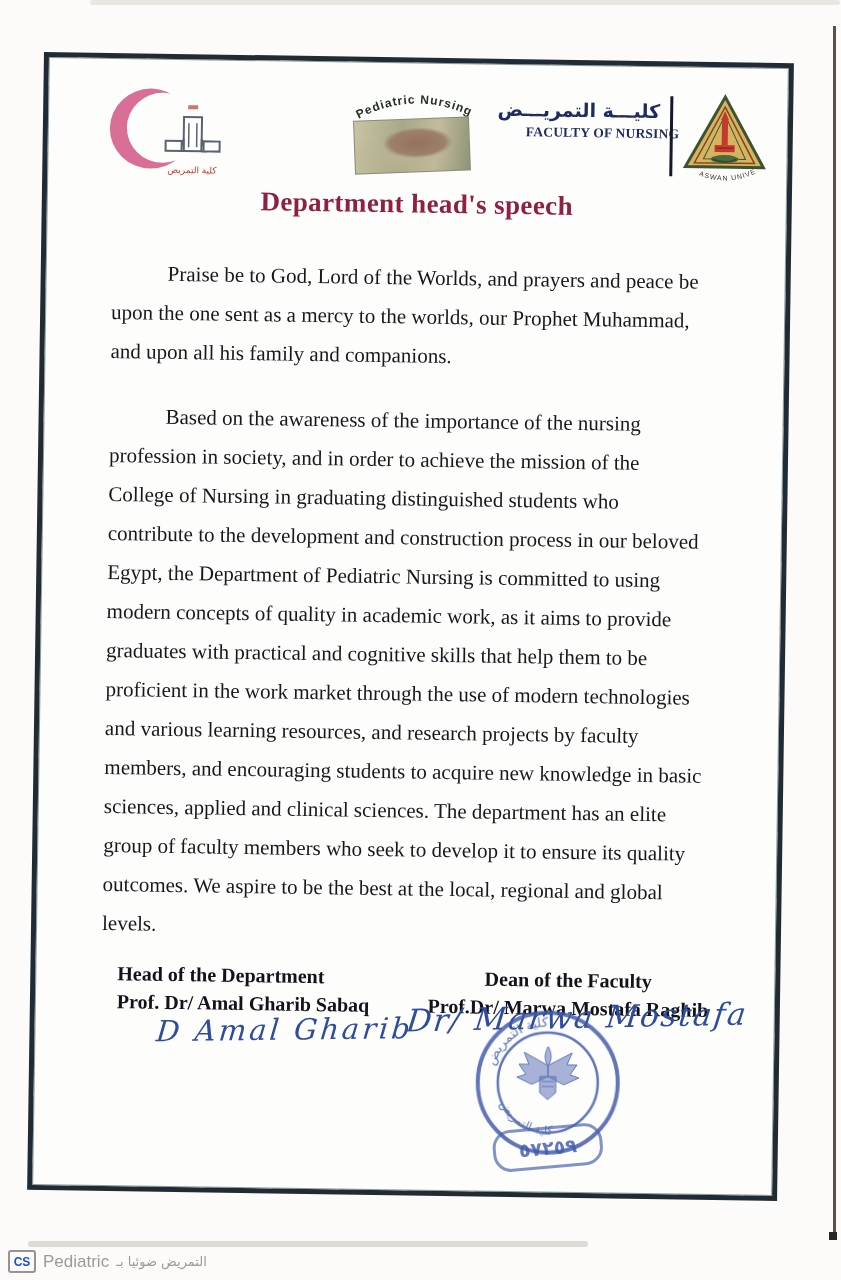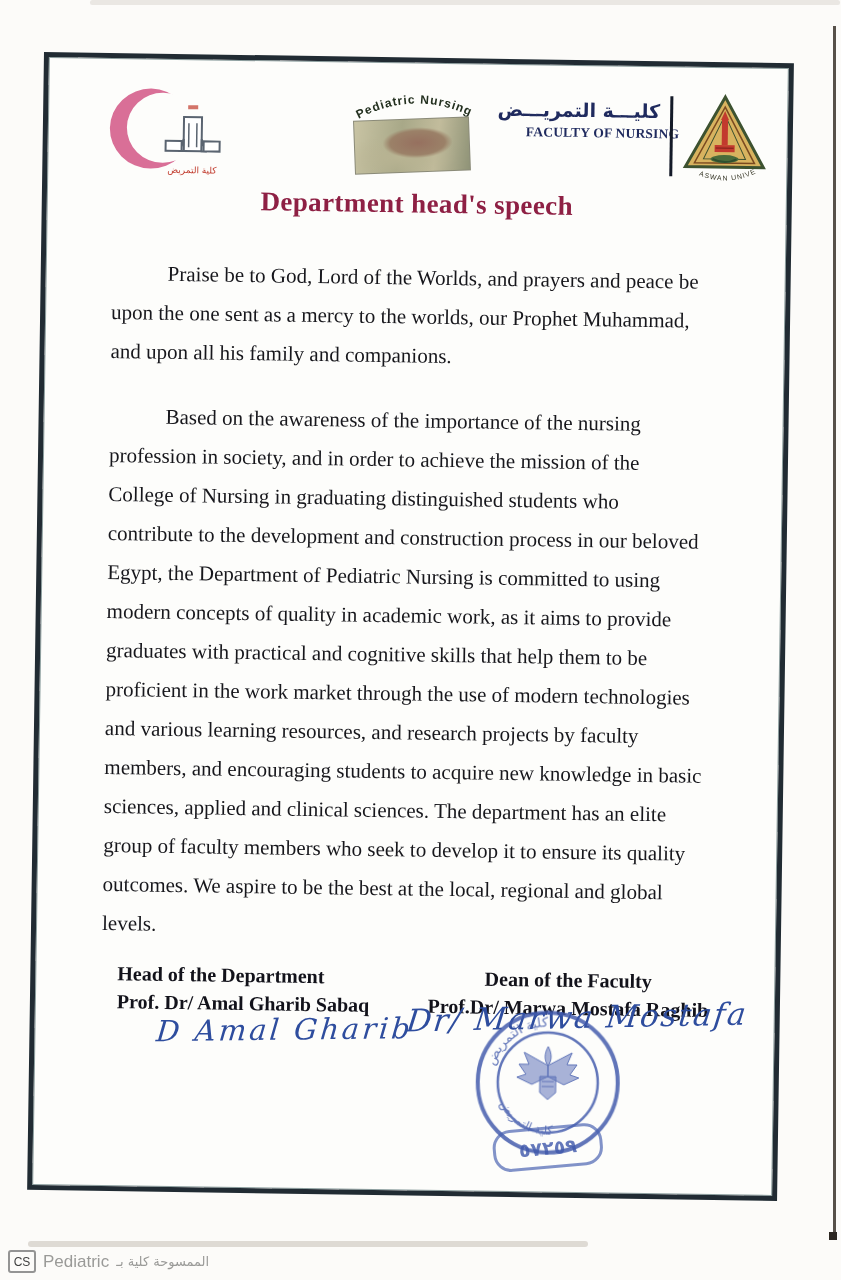--- a/index.html
+++ b/index.html
@@ -74,21 +74,21 @@
     transform:rotate(-6deg);
     display:flex;align-items:center;justify-content:center;
     color:#3f58ab;font-family:"DejaVu Sans",sans-serif;font-size:19px;letter-spacing:3px;font-weight:bold;
     opacity:.8;
   }
 
   
   .footer{position:absolute;left:8px;top:1250px;display:flex;align-items:center;gap:7px;
     font-family:"Liberation Sans",sans-serif;color:#9a9a98;}
   .cs-box{width:24px;height:19px;border:2px solid #949494;border-radius:3px;
-    display:flex;align-items:center;justify-content:center;font-size:12px;font-weight:normal;color:#404040;}
+    display:flex;align-items:center;justify-content:center;font-size:12px;font-weight:bold;color:#1d4ed8;}
   .cs-brand{font-size:17px;}
   .cs-arabic{font-size:13px;font-family:"DejaVu Sans",sans-serif;direction:rtl;}
 </style>
 </head>
 <body>
 
 <div class="streak" style="left:90px;top:0;width:750px;height:5px;opacity:.5;"></div>
 <div class="streak" style="left:28px;top:1241px;width:560px;height:6px;opacity:.85;"></div>
 <div class="paper-edge"></div>
 <div class="paper-edge-foot"></div>
@@ -197,14 +197,14 @@
 
   <div class="num-stamp">
     <span dir="ltr">٥٧٢٥٩</span>
   </div>
 
 </div>
 
 <div class="footer">
   <div class="cs-box">CS</div>
   <div class="cs-brand">Pediatric</div>
-  <div class="cs-arabic">الممسوحة كلية بـ</div>
+  <div class="cs-arabic">التمريض ضوئيا بـ</div>
 </div>
 
 </body></html>

